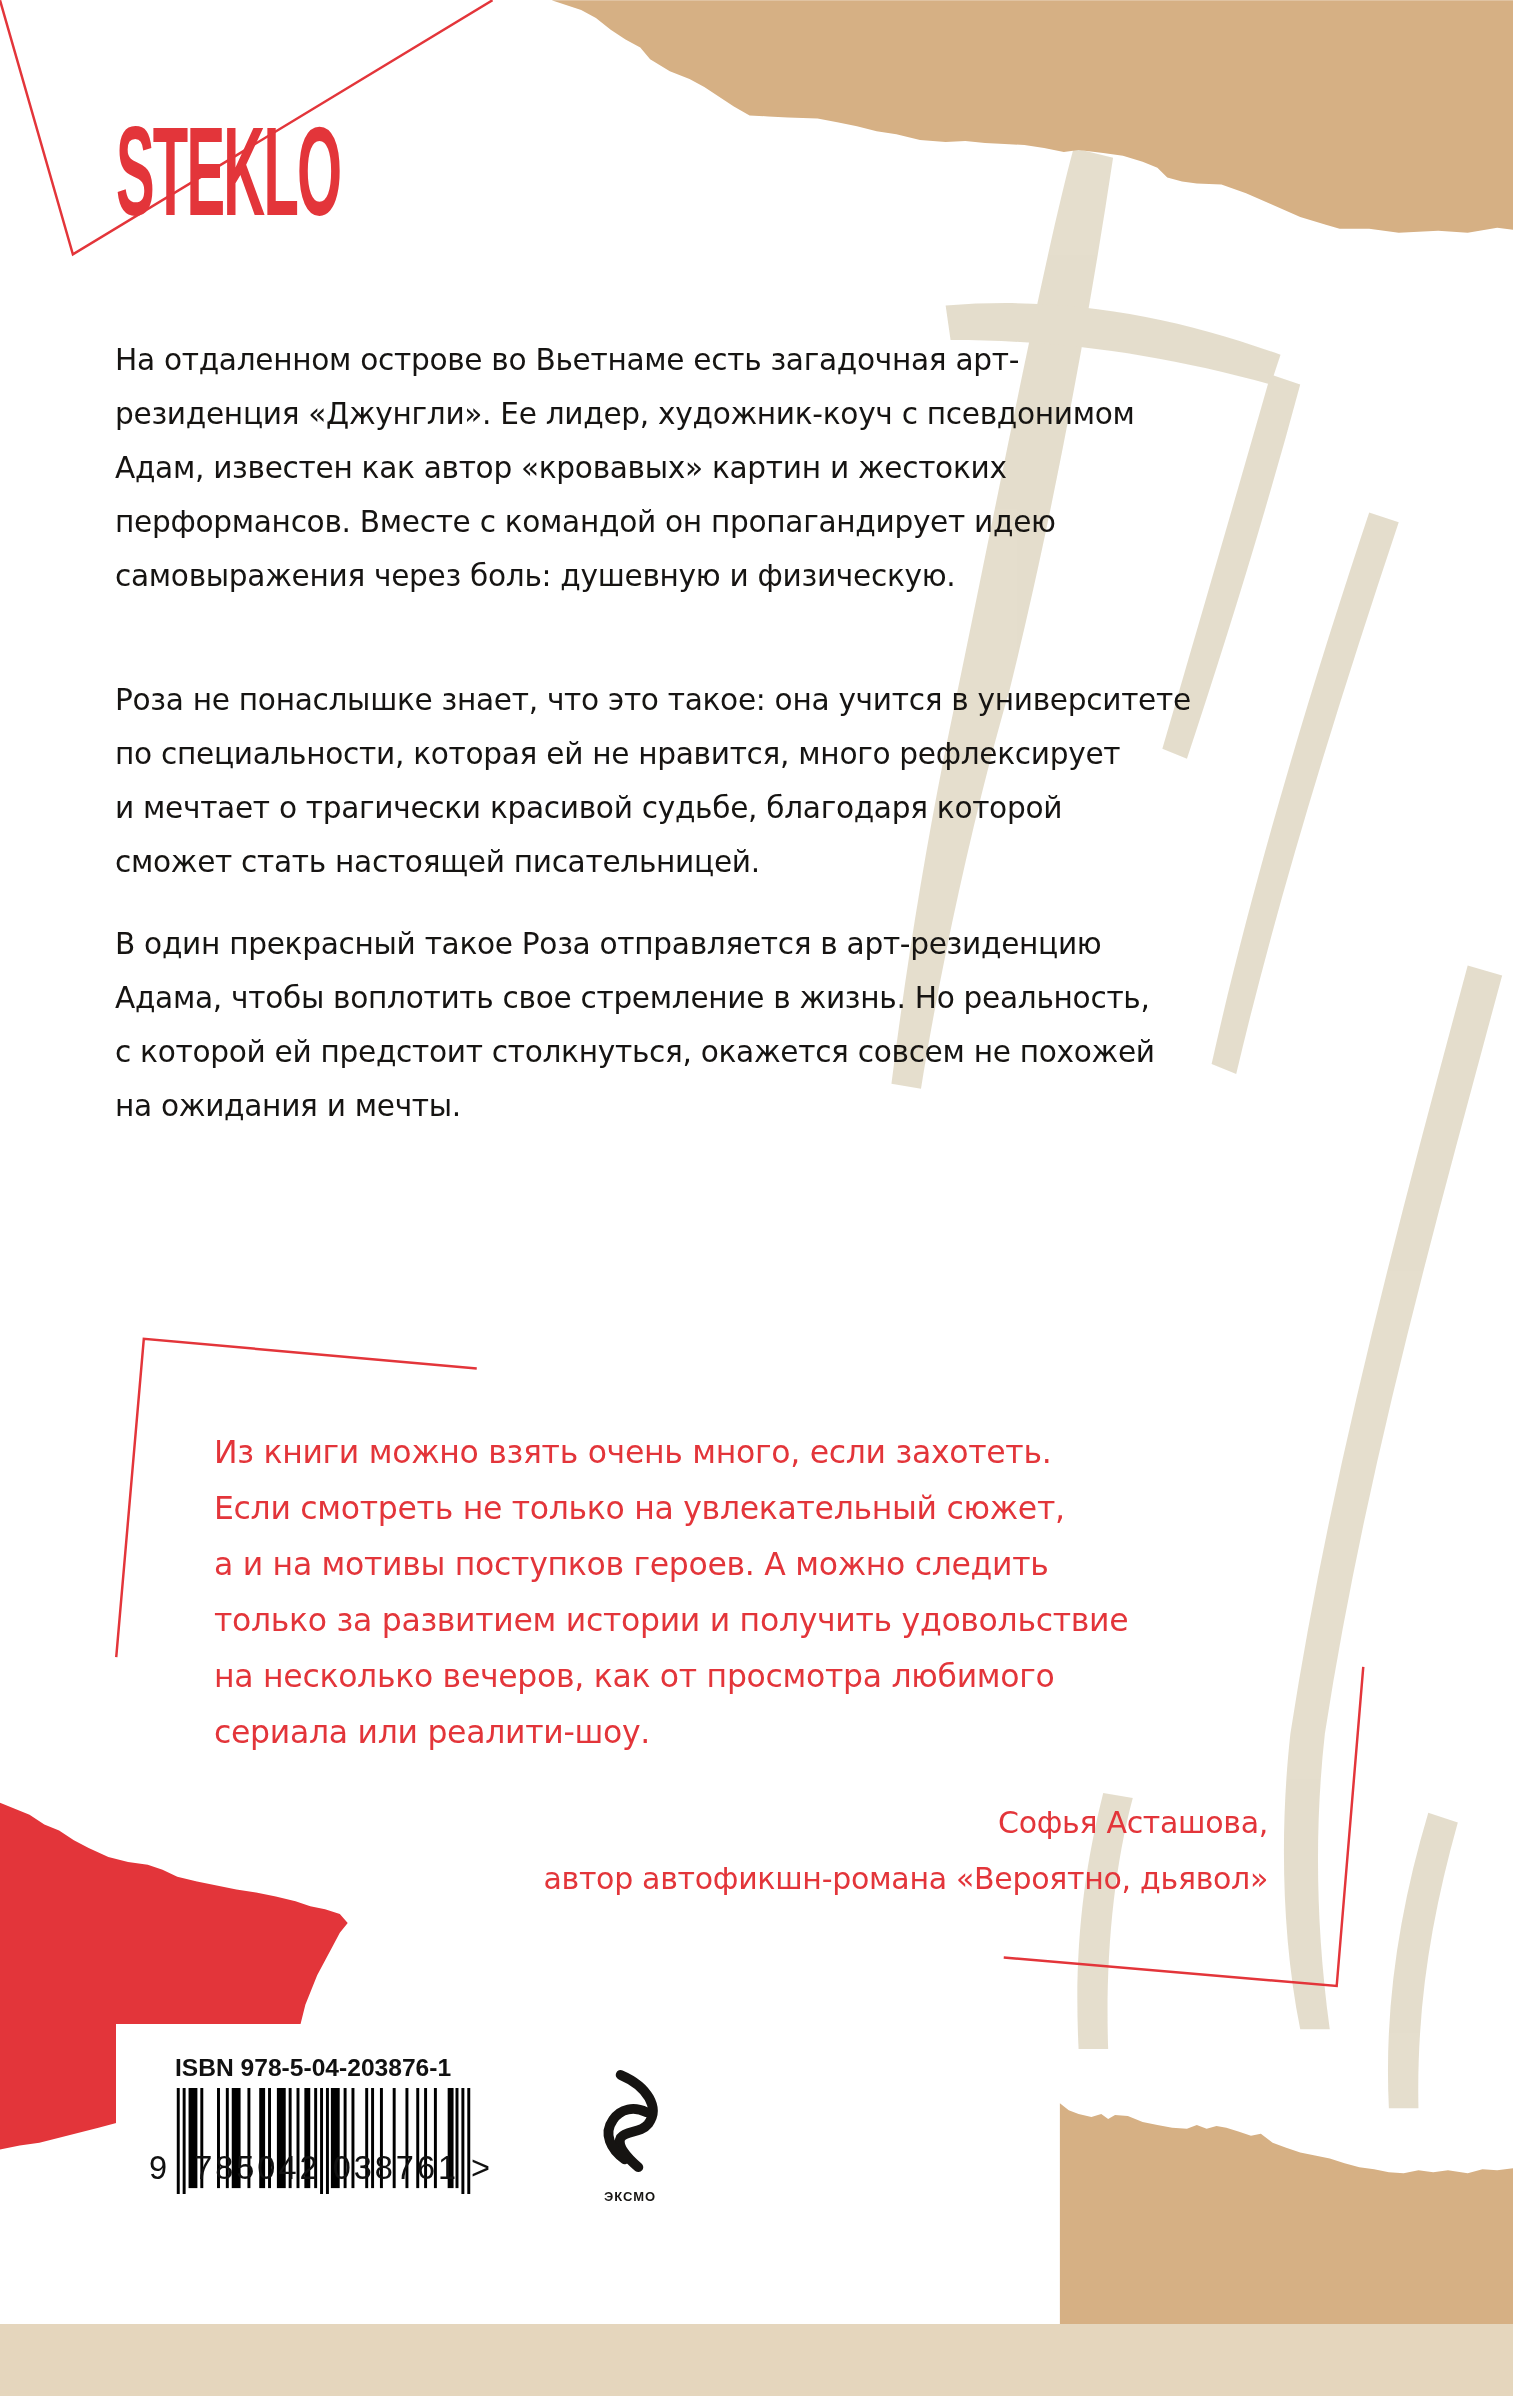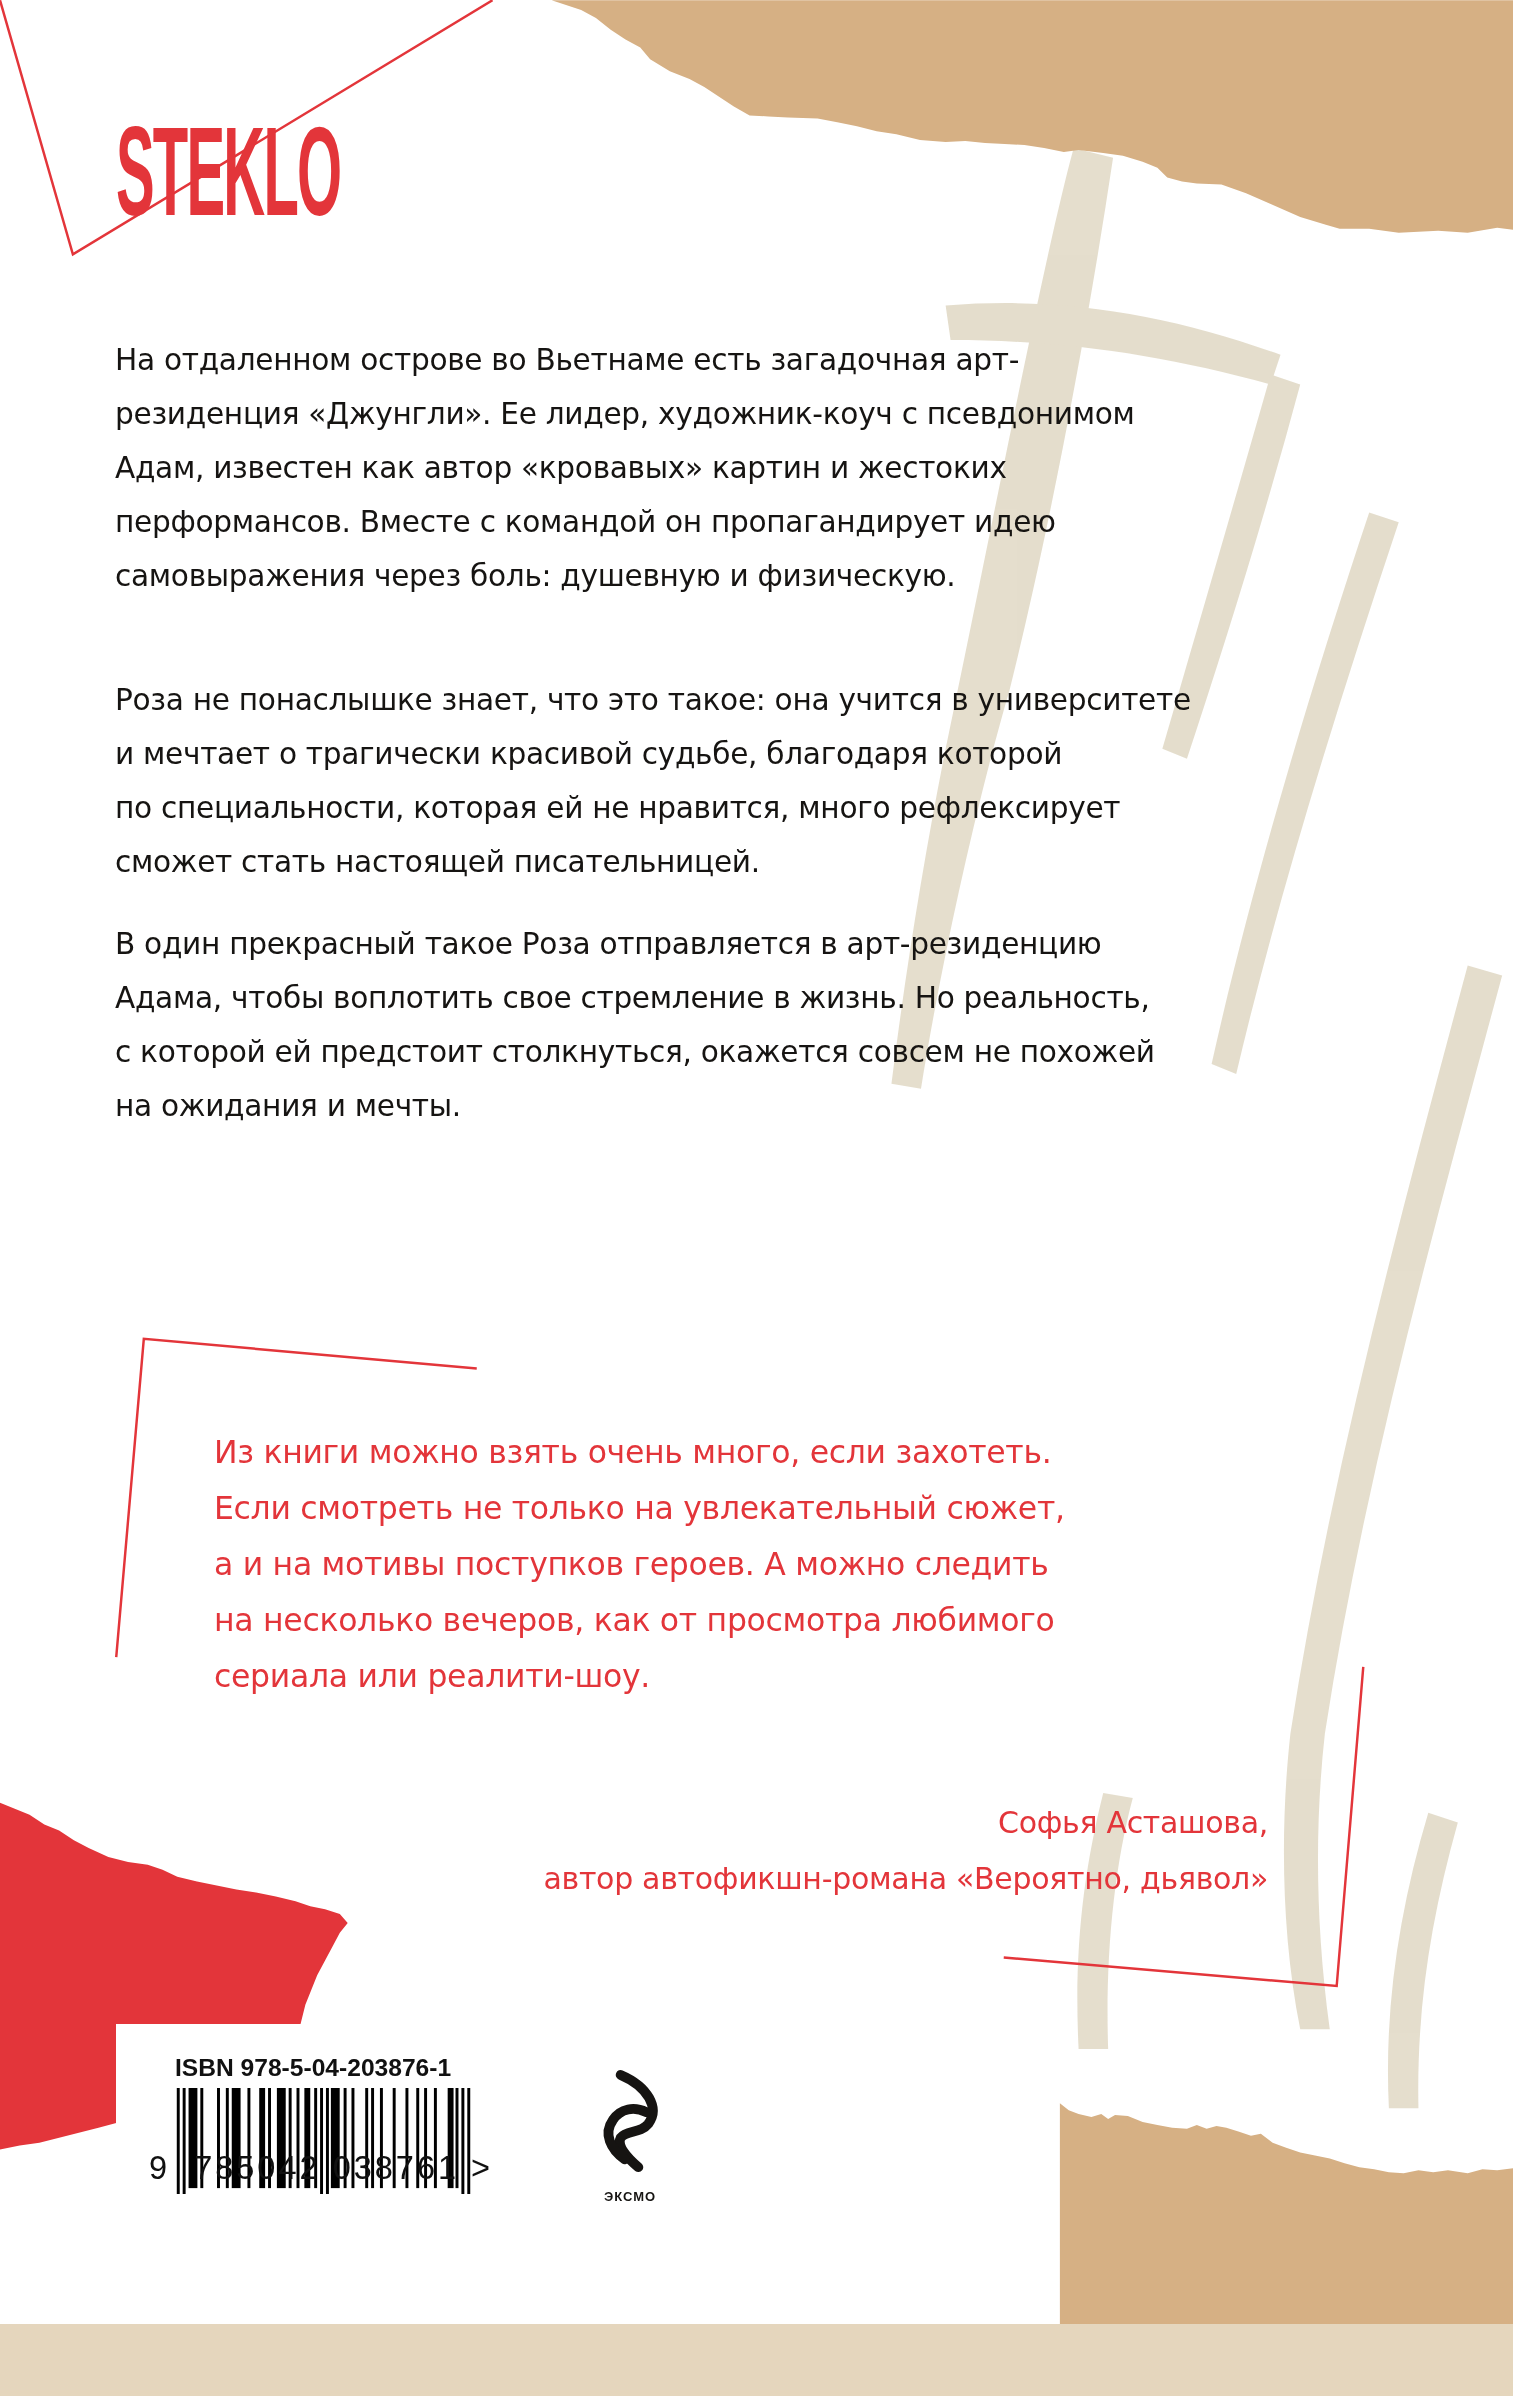--- a/index.html
+++ b/index.html
@@ -114,36 +114,37 @@
   <div class="body-text" style="top: 333px;">
     <div>На отдаленном острове во Вьетнаме есть загадочная арт-</div>
     <div>резиденция «Джунгли». Ее лидер, художник-коуч с псевдонимом</div>
     <div>Адам, известен как автор «кровавых» картин и жестоких</div>
     <div>перформансов. Вместе с командой он пропагандирует идею</div>
     <div>самовыражения через боль: душевную и физическую.</div>
   </div>
 
   <div class="body-text" style="top: 673px;">
     <div>Роза не понаслышке знает, что это такое: она учится в университете</div>
+    <div>по специальности, которая ей не нравится, много рефлексирует</div>
     <div>и мечтает о трагически красивой судьбе, благодаря которой</div>
-    <div>по специальности, которая ей не нравится, много рефлексирует</div>
     <div>сможет стать настоящей писательницей.</div>
   </div>
 
   <div class="body-text" style="top: 917px;">
     <div>В один прекрасный такое Роза отправляется в арт-резиденцию</div>
     <div>Адама, чтобы воплотить свое стремление в жизнь. Но реальность,</div>
     <div>с которой ей предстоит столкнуться, окажется совсем не похожей</div>
     <div>на ожидания и мечты.</div>
   </div>
 
   <div class="quote-text">
     <div>Из книги можно взять очень много, если захотеть.</div>
     <div>Если смотреть не только на увлекательный сюжет,</div>
     <div>а и на мотивы поступков героев. А можно следить</div>
+    <div>только за развитием истории и получить удовольствие</div>
     <div>на несколько вечеров, как от просмотра любимого</div>
     <div>сериала или реалити-шоу.</div>
   </div>
 
   <div class="attribution">
     <div>Софья Асташова,</div>
     <div>автор автофикшн-романа «Вероятно, дьявол»</div>
   </div>
 
   <div class="barcode-box">

